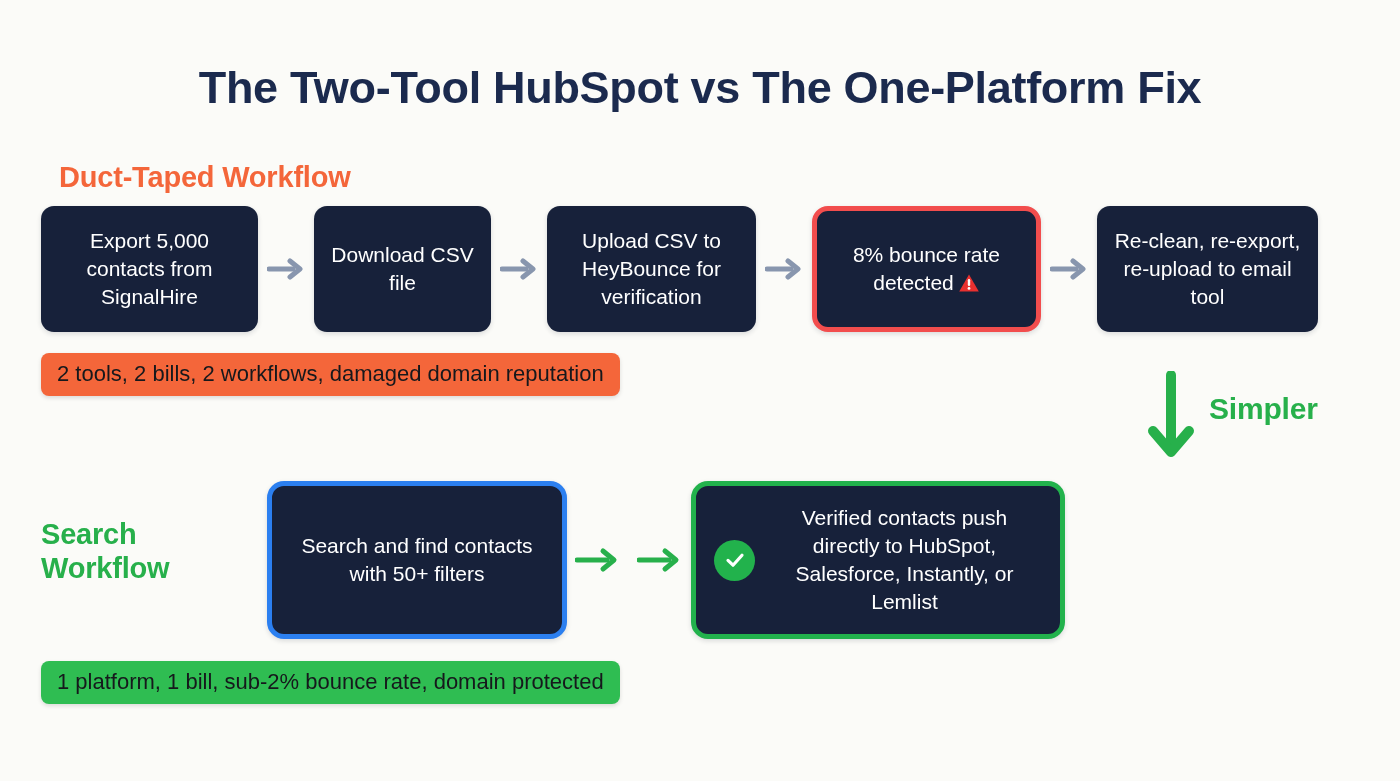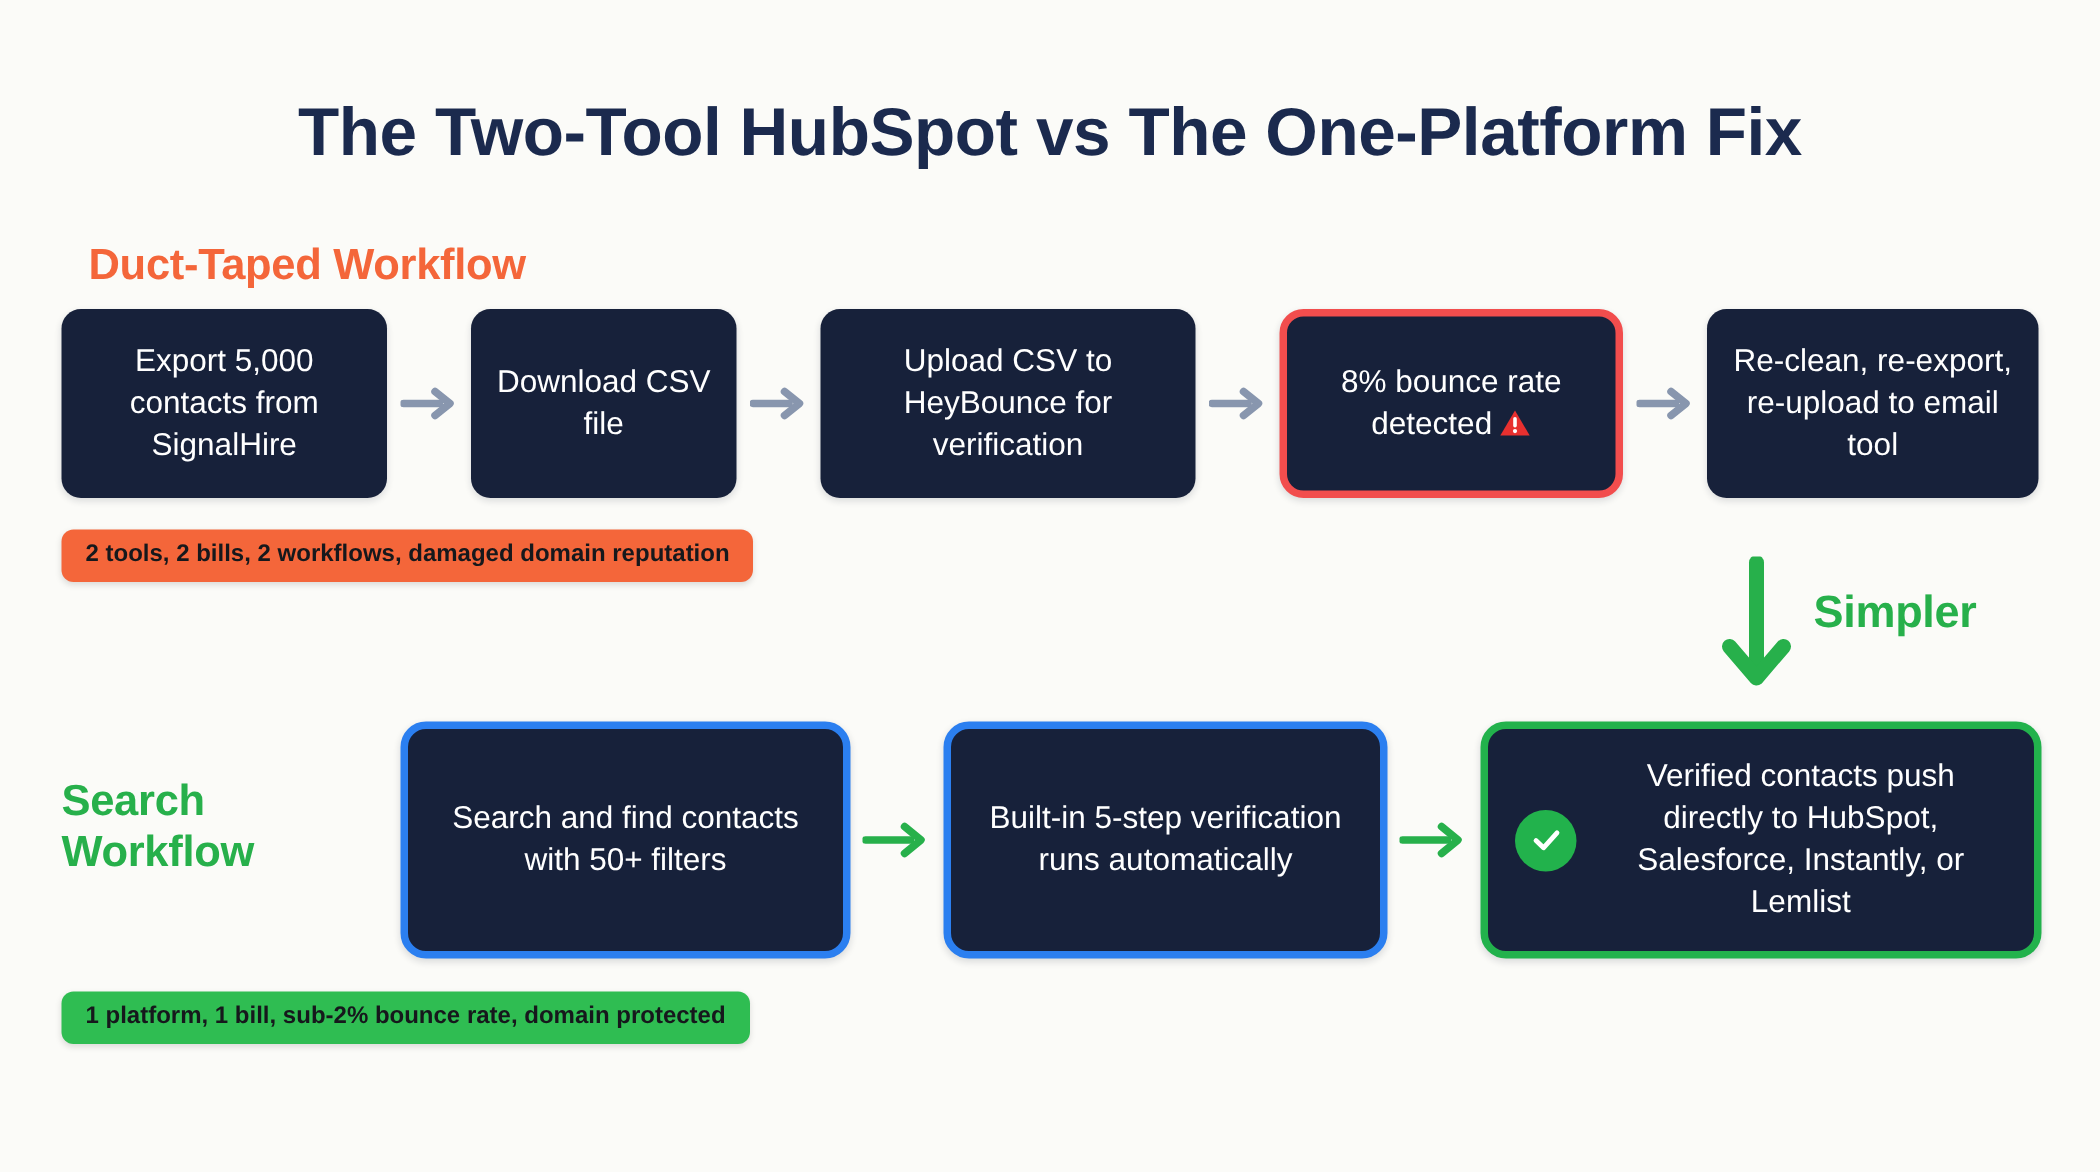--- a/index.html
+++ b/index.html
@@ -91,21 +91,21 @@
     border: 5px solid #22b24c;
     border-radius: 17px;
     justify-content: flex-start;
     padding-left: 18px;
     gap: 14px;
   }
 
   
   .n1 { width: 217px; }
   .n2 { width: 177px; }
-  .n3 { width: 250px; }
+  .n3 { width: 209px; }
   .n4 { width: 229px; }
   .n5 { width: 221px; }
 
   
   .m1 { width: 300px; }
   .m2 { width: 296px; }
   .m3 { width: 374px; }
 
   .gap-gray  { width: 56px; display:flex; align-items:center; justify-content:center; }
   .gap-green { width: 62px; display:flex; align-items:center; justify-content:center; }
@@ -136,22 +136,22 @@
     font-size: 21px;
     line-height: 1.33;
     padding-right: 6px;
   }
 
   
   .badge {
     position: absolute;
     box-sizing: border-box;
     border-radius: 8px;
-    font-size: 16px;
-    font-weight: bold;
+    font-size: 22px;
+    font-weight: normal;
     color: #16181c;
     padding: 8px 16px 9px 16px;
     white-space: nowrap;
     box-shadow: 0 2px 4px rgba(0,0,0,0.13);
   }
   .badge.orange {
     left: 41px;
     top: 353px;
     background: #f4663a;
   }
@@ -265,23 +265,20 @@
     <span>Search and find contacts with 50+ filters</span>
   </div>
 
   <div class="gap-green">
     <svg class="arrow-right" width="46" height="26" viewBox="0 0 46 26">
       <path d="M2 13 H32" stroke="#27b04b" stroke-width="5" stroke-linecap="round" fill="none"></path>
       <path d="M28 4 L39 13 L28 22" stroke="#27b04b" stroke-width="5" stroke-linecap="round" stroke-linejoin="round" fill="none"></path>
     </svg>
   </div>
 
-  <div class="node blue m2">
-    <span>Built-in 5-step verification runs automatically</span>
-  </div>
 
   <div class="gap-green">
     <svg class="arrow-right" width="46" height="26" viewBox="0 0 46 26">
       <path d="M2 13 H32" stroke="#27b04b" stroke-width="5" stroke-linecap="round" fill="none"></path>
       <path d="M28 4 L39 13 L28 22" stroke="#27b04b" stroke-width="5" stroke-linecap="round" stroke-linejoin="round" fill="none"></path>
     </svg>
   </div>
 
   <div class="node success m3">
     <span class="check-badge">

